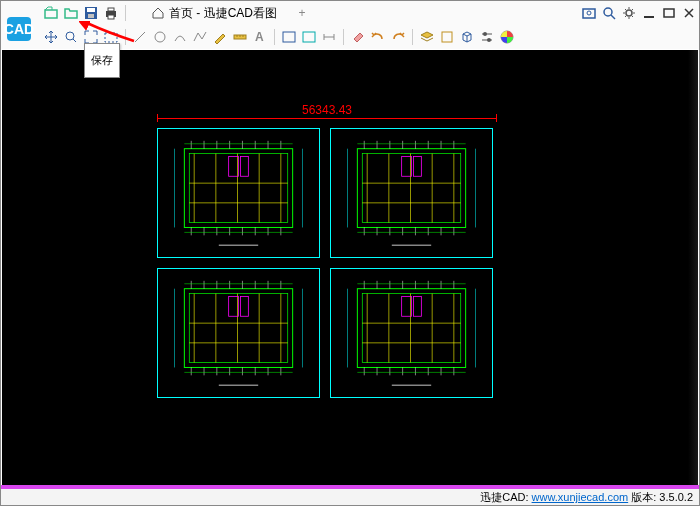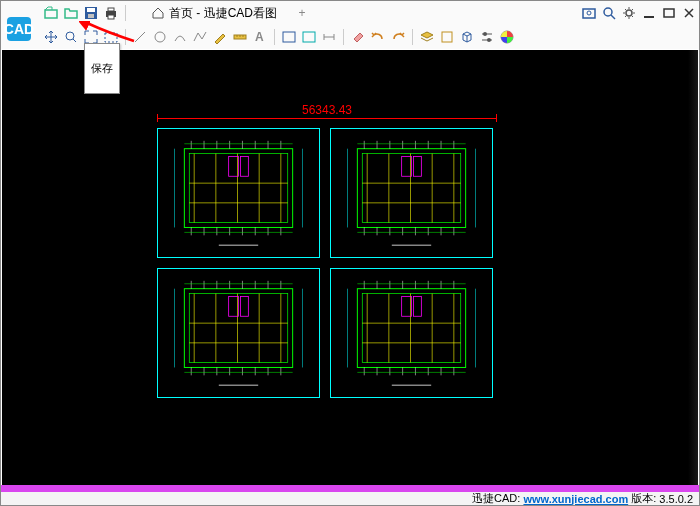--- a/index.html
+++ b/index.html
@@ -7,32 +7,32 @@
   .toolbar { height: 24px; display: flex; align-items: center; padding: 0 0; background: #fafafa; position: relative; }
   .tb-ico { width: 20px; height: 20px; display: flex; align-items: center; justify-content: center; cursor: pointer; border-radius: 3px; }
   .sep { width: 1px; height: 16px; background: #ccc; margin: 0 4px; }
   .logo { width: 24px; height: 24px; background: #1ba1e2; border-radius: 4px; display: flex; align-items: center; justify-content: center; color: #fff; font-weight: bold; font-size: 14px; margin-right: 4px; position: absolute; left: 6px; top: 16px; z-index: 10; }
   .tabs { display: flex; align-items: center; margin-left: 10px; }
   .tab { display: flex; align-items: center; height: 22px; padding: 0 10px; border: 1px solid transparent; font-size: 12px; gap: 4px; }
   .tab.active { border: 1px solid #aac; background: #fff; }
   .tab-close { width: 14px; height: 14px; display: flex; align-items: center; justify-content: center; font-size: 12px; color: #888; }
   .spacer { flex: 1; }
   .row2 { height: 24px; display: flex; align-items: center; padding: 0 4px 0 40px; background: #fafafa; }
-  .tooltip { position: absolute; left: 83px; top: 42px; background: #fff; border: 1px solid #888; padding: 17px 6px; font-size: 11px; z-index: 20; box-shadow: 1px 1px 2px rgba(0,0,0,0.2); }
+  .tooltip { position: absolute; left: 83px; top: 42px; background: #fff; border: 1px solid #888; padding: 9px 6px; font-size: 11px; z-index: 20; box-shadow: 1px 1px 2px rgba(0,0,0,0.2); }
   .arrow { position: absolute; left: 78px; top: 20px; z-index: 15; pointer-events: none; }
   .canvas { position: absolute; left: 1px; top: 49px; right: 1px; bottom: 20px; background: #000; }
   .dim-line { position: absolute; left: 155px; top: 58px; width: 340px; height: 16px; }
   .dim-line .hl { position: absolute; top: 10px; left: 0; right: 0; height: 1px; background: red; }
   .dim-line .tick { position: absolute; width: 1px; height: 8px; background: red; top: 6px; }
   .dim-text { position: absolute; left: 50%; transform: translateX(-50%); top: -5px; color: red; font-size: 12px; }
   .plan { position: absolute; width: 163px; height: 130px; border: 1px solid #00ffff; }
   .plan svg { width: 100%; height: 100%; }
-  .statusbar { position: absolute; bottom: 0; left: 0; right: 0; height: 20px; background: #f4f4f4; display: flex; align-items: center; font-size: 11px; padding: 0 6px; border-top: 7px solid #d946ef; }
+  .statusbar { position: absolute; bottom: 0; left: 0; right: 0; height: 20px; background: #f4f4f4; display: flex; align-items: center; font-size: 11px; padding: 0 6px; border-top: 4px solid #d946ef; }
   .modeltab { position: absolute; left: 10px; bottom: 2px; background: #fff; border: 1px solid #aaa; border-bottom: none; padding: 1px 14px; font-size: 11px; border-radius: 4px 4px 0 0; transform: perspective(40px) rotateX(15deg); }
-  a { color: #0066cc; font-weight: bold; }
+  a { color: #0066cc; }
   .right-fade { position: absolute; right: 1px; top: 49px; bottom: 20px; width: 10px; background: linear-gradient(to left, rgba(60,60,60,0.4), transparent); }
 </style>
 </head>
 <body>
 
 <div class="logo">CAD</div>
 
 <div class="toolbar" style="padding-left:40px;">
   <div class="tb-ico">
       <svg width="16" height="16">

